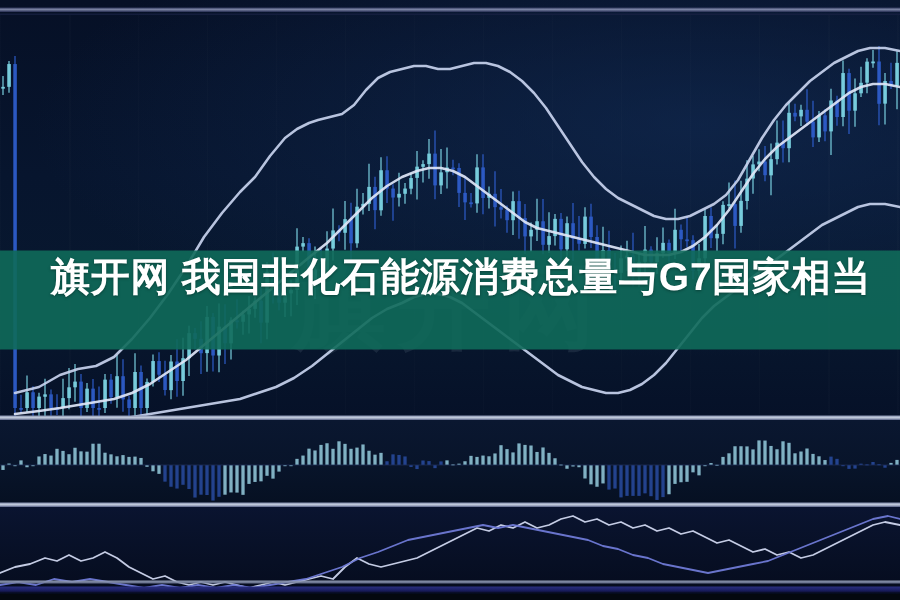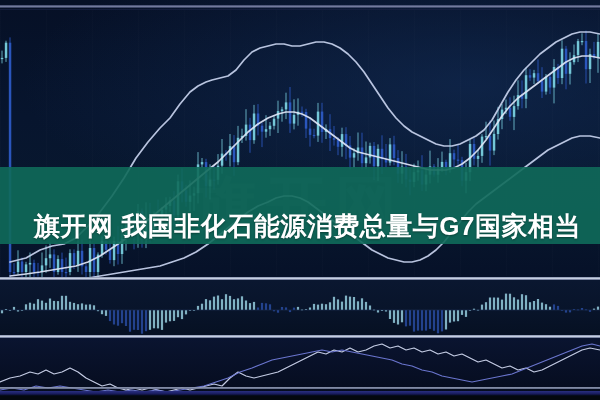--- a/index.html
+++ b/index.html
@@ -54,23 +54,23 @@
   #watermark{
     position:absolute;left:0;top:150px;width:600px;height:110px;
     display:flex;align-items:center;justify-content:center;
     font-size:62px;letter-spacing:8px;font-weight:700;
     color:rgba(190,215,230,.10);
     white-space:nowrap;pointer-events:none;user-select:none;
   }
 
   
   #headline-band{
-    position:absolute;left:0;top:167px;width:600px;height:77px;
+    position:absolute;left:0;top:167px;width:600px;height:66px;
     background:rgba(16,106,90,.90);
-    display:flex;align-items:flex-end;
+    display:flex;align-items:flex-start;
   }
   #headline-text{
     margin-left:34px;
     color:#ffffff;
     font-size:26px;
     font-weight:700;
     letter-spacing:.5px;
     white-space:nowrap;
     text-shadow:0 1px 2px rgba(0,0,0,.35);
   }

